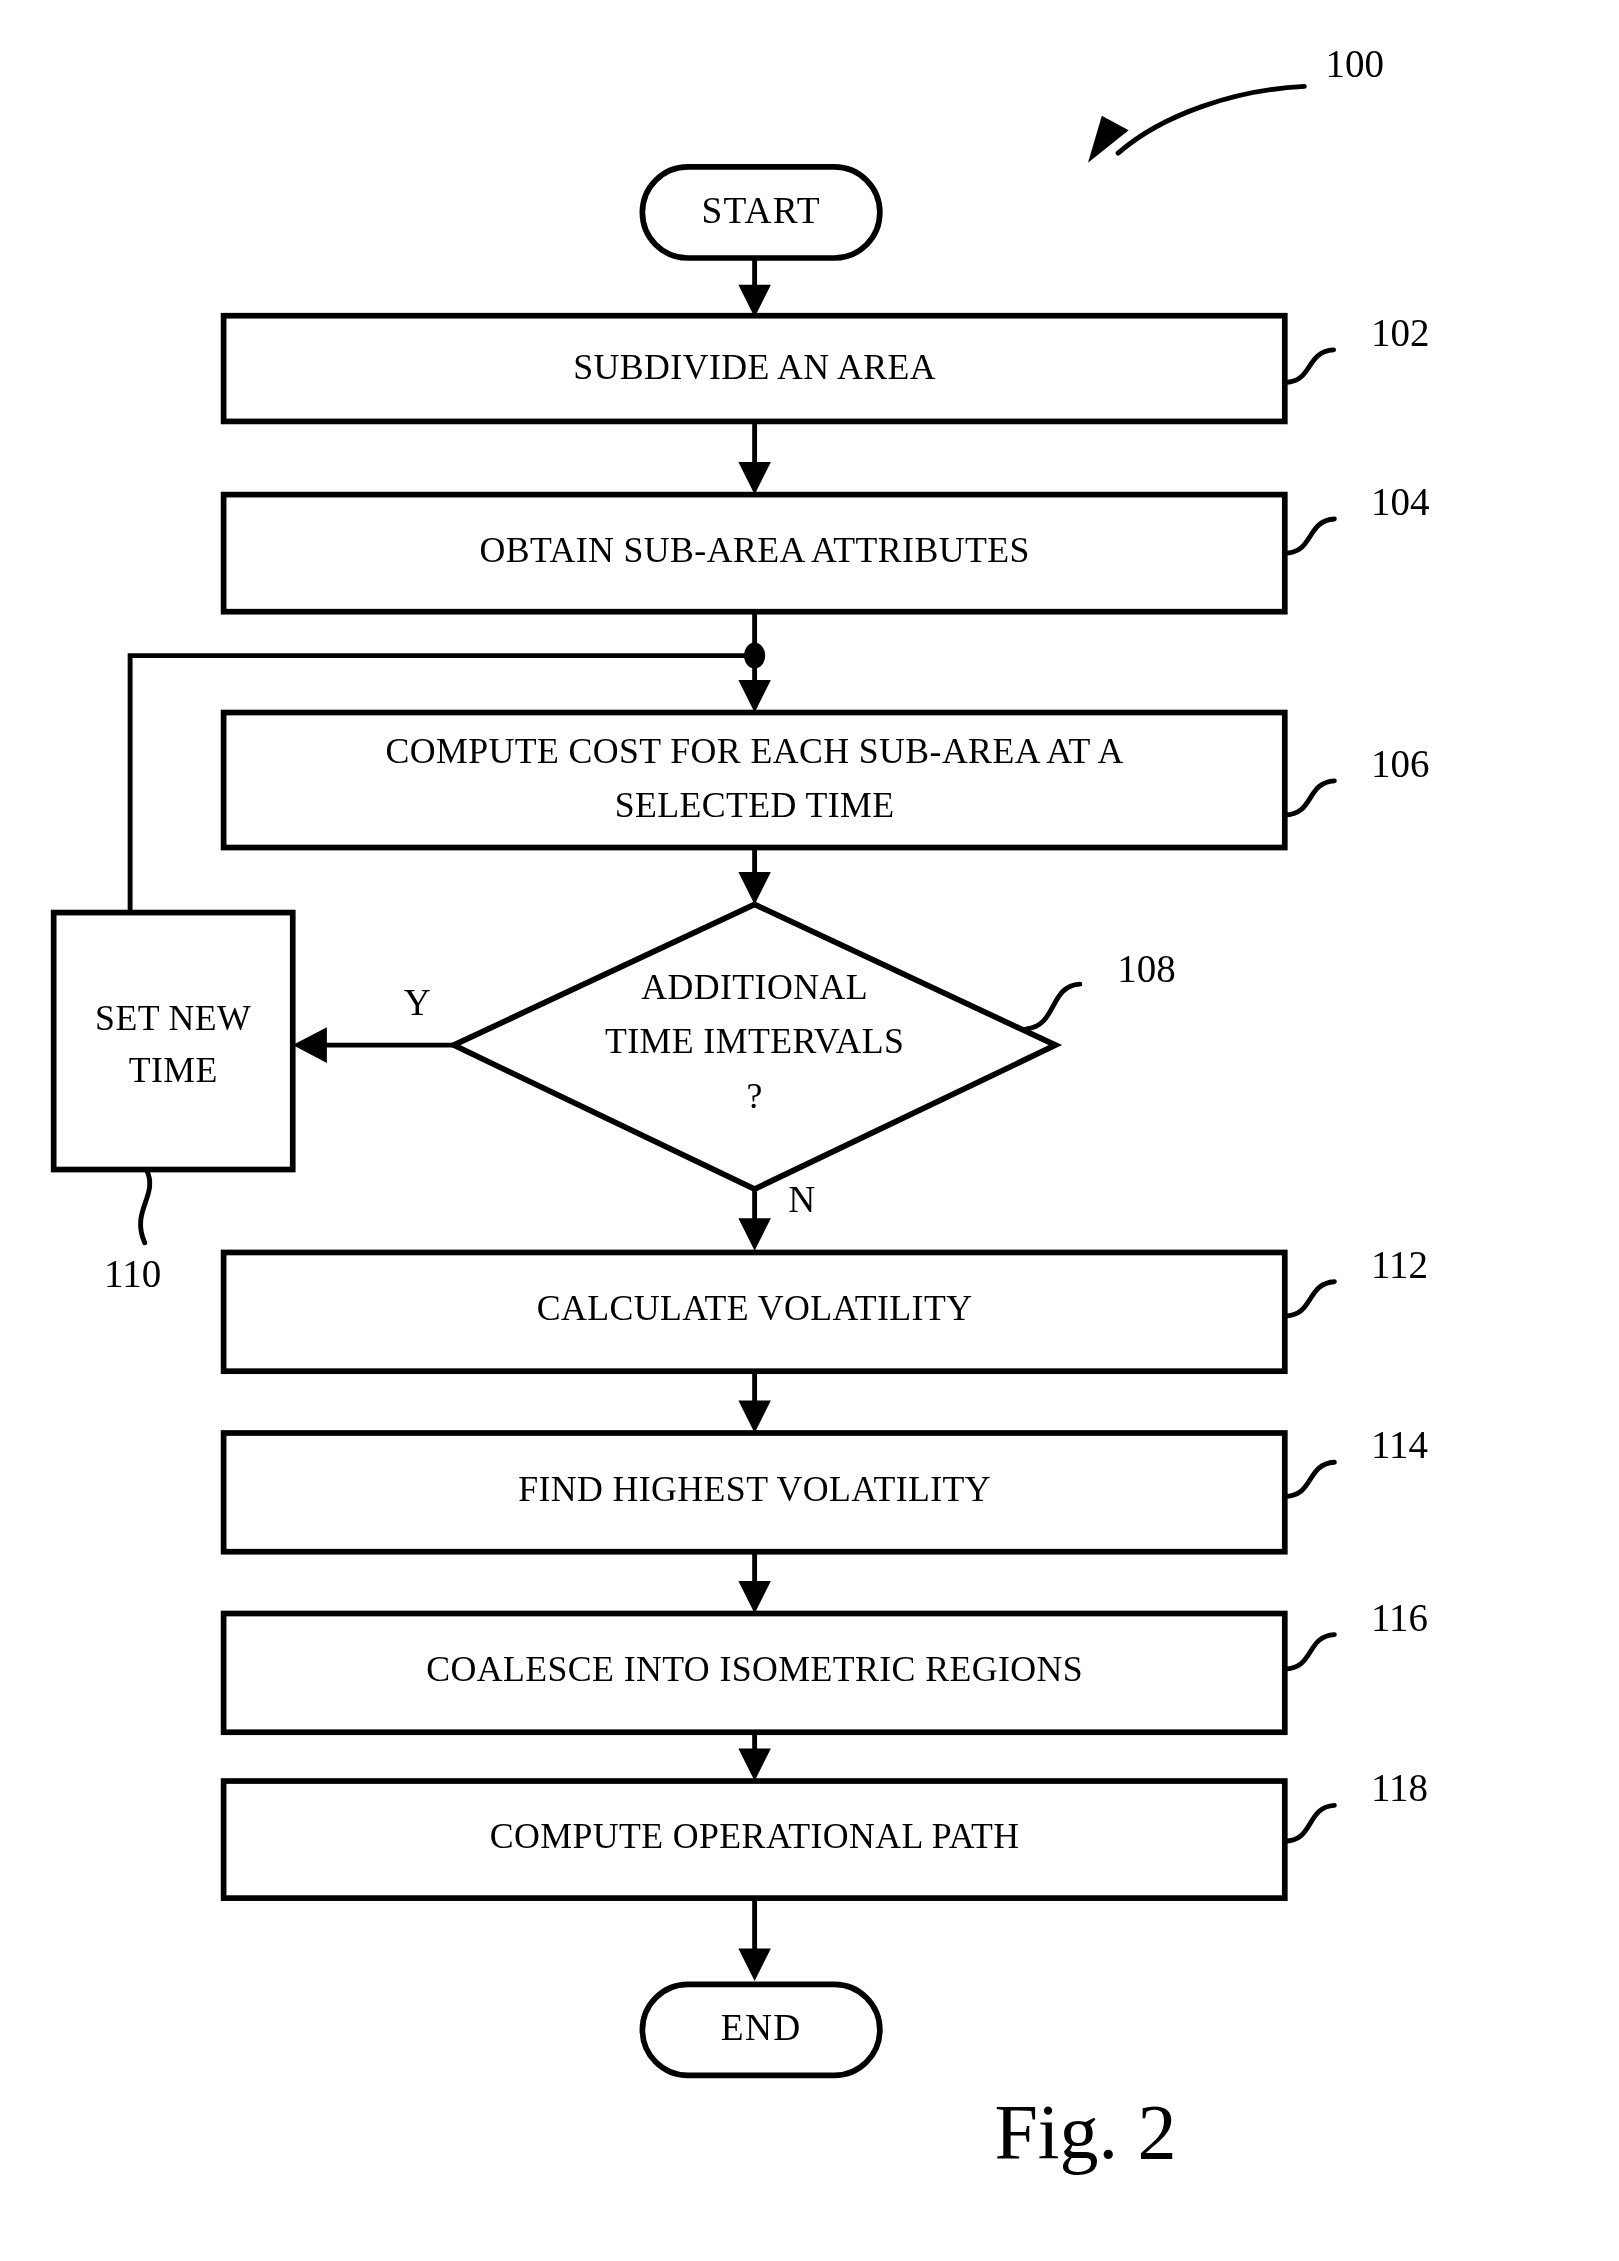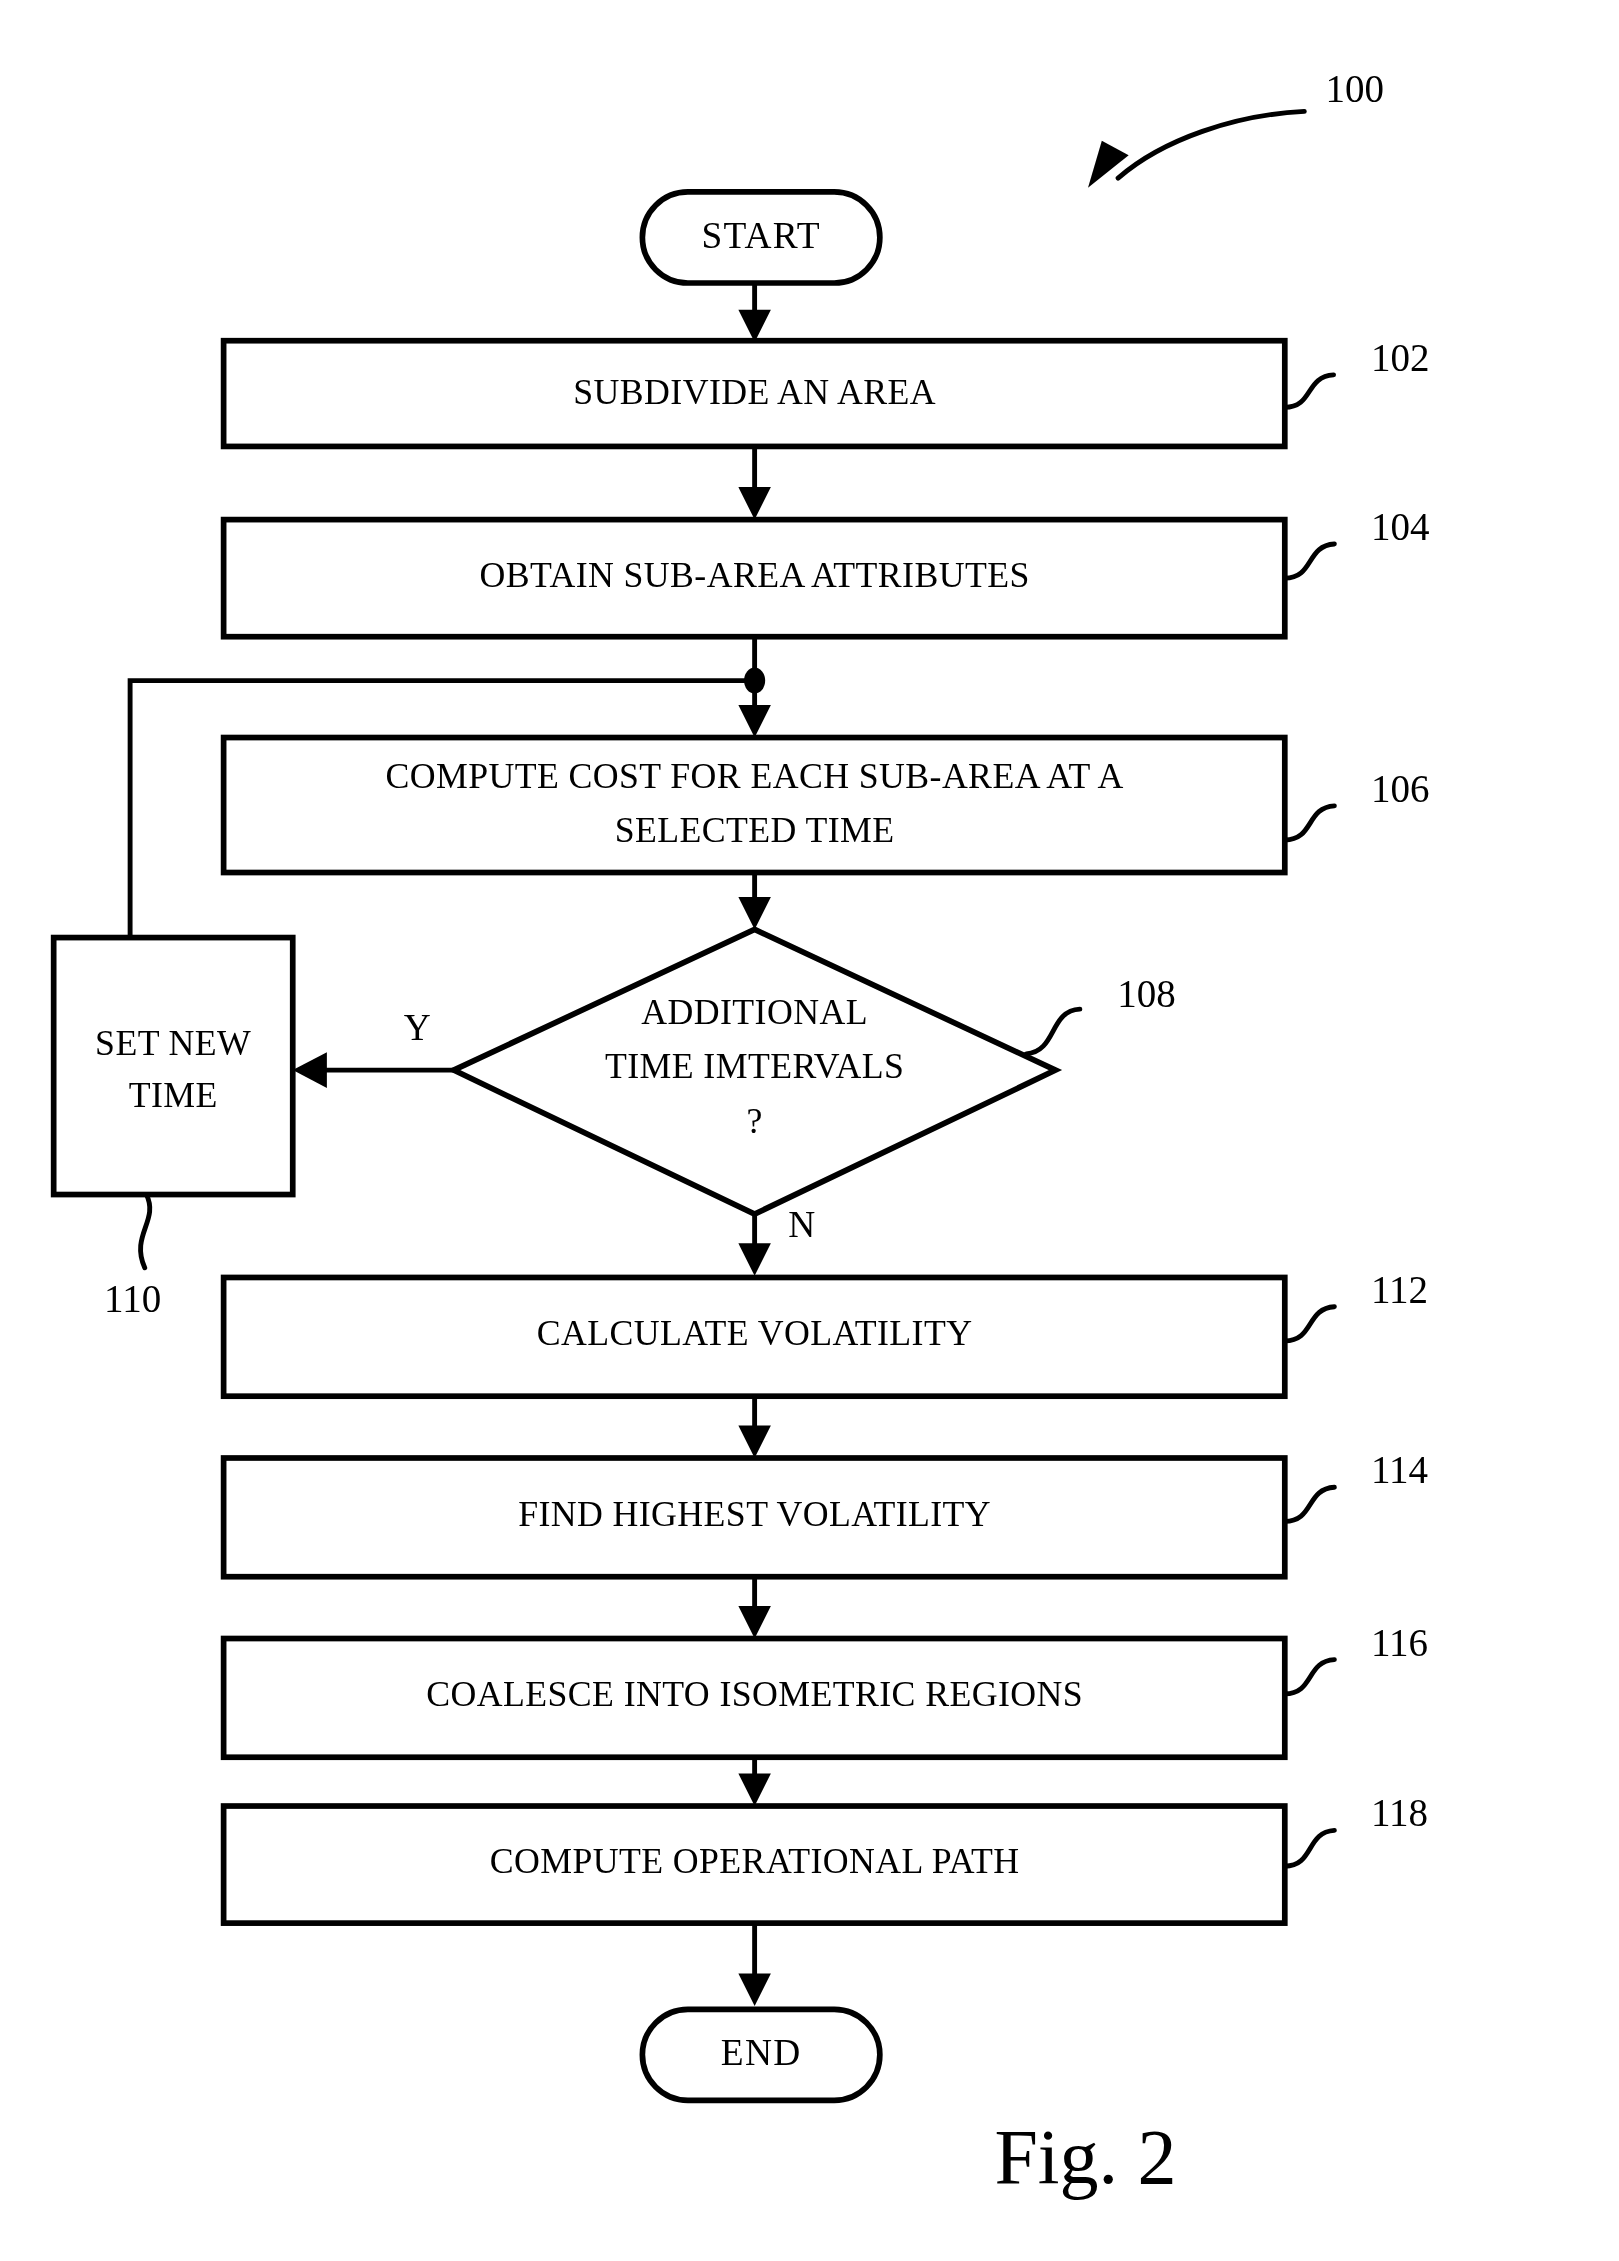--- a/index.html
+++ b/index.html
@@ -13,21 +13,20 @@
     height: 2261px;
     overflow: hidden;
     font-family: "Liberation Serif", "DejaVu Serif", serif;
     color: #000000;
   }
   #figure-root {
     position: relative;
     width: 1619px;
     height: 1597px;
     background: #ffffff;
-    margin-top: 25px;
   }
   svg#flowchart {
     position: absolute;
     top: 0;
     left: 0;
     width: 1619px;
     height: 2261px;
     display: block;
   }
   .shape-fill-white {

